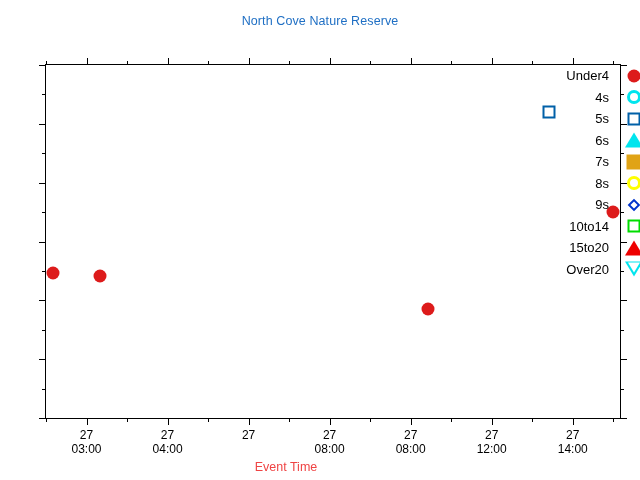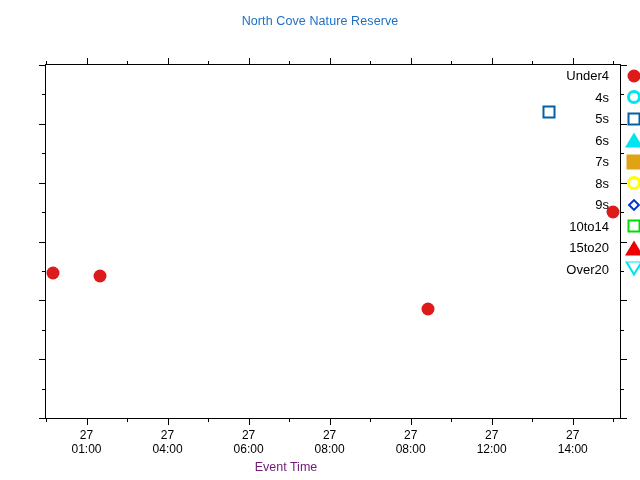--- a/index.html
+++ b/index.html
@@ -118,21 +118,21 @@
     line-height: 14px;
     color: #000000;
   }
   .xlabel {
     position: absolute;
     left: 0;
     top: 460px;
     width: 572px;
     text-align: center;
     font-size: 12.5px;
-    color: #701a75;
+    color: #ef4444;
   }
 
   
   .legend {
     position: absolute;
     left: 400px;
     top: 0px;
     width: 200px;
   }
   .legend-row {
@@ -273,33 +273,32 @@
         <div class="ytick-minor" style="top: 29.4167px;"></div>
         <div class="ytick-minor-right" style="top: 29.4167px;"></div>
         <div class="ytick-major" style="top: 0px;"></div>
         <div class="ytick-major-right" style="top: 0px;"></div>
       </div>
     <div id="x-axis-group">
         <div class="xtick-major" style="left: 40.5176px;"></div>
         <div class="xtick-major-top" style="left: 40.5176px;"></div>
         <div class="xtick-label" style="left: 40.5176px; top: 363px;">
           <div>27</div>
-          <div>01:00</div>
+          <div>03:00</div>
         </div>
         <div class="xtick-major" style="left: 121.553px;"></div>
         <div class="xtick-major-top" style="left: 121.553px;"></div>
         <div class="xtick-label" style="left: 121.553px; top: 363px;">
           <div>27</div>
           <div>04:00</div>
         </div>
         <div class="xtick-major" style="left: 202.588px;"></div>
         <div class="xtick-major-top" style="left: 202.588px;"></div>
         <div class="xtick-label" style="left: 202.588px; top: 363px;">
           <div>27</div>
-          <div>06:00</div>
         </div>
         <div class="xtick-major" style="left: 283.624px;"></div>
         <div class="xtick-major-top" style="left: 283.624px;"></div>
         <div class="xtick-label" style="left: 283.624px; top: 363px;">
           <div>27</div>
           <div>08:00</div>
         </div>
         <div class="xtick-major" style="left: 364.659px;"></div>
         <div class="xtick-major-top" style="left: 364.659px;"></div>
         <div class="xtick-label" style="left: 364.659px; top: 363px;">

